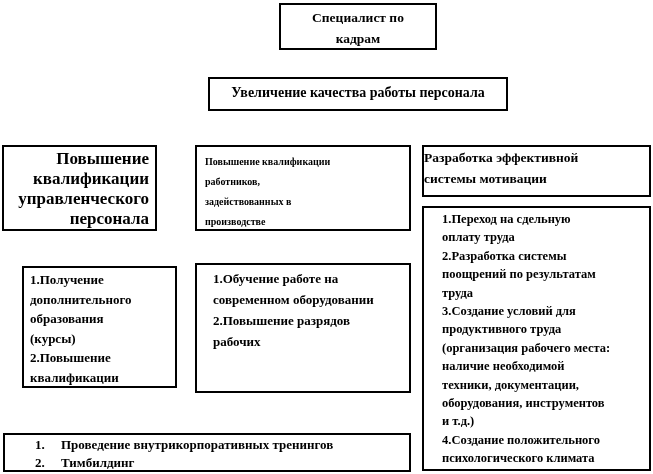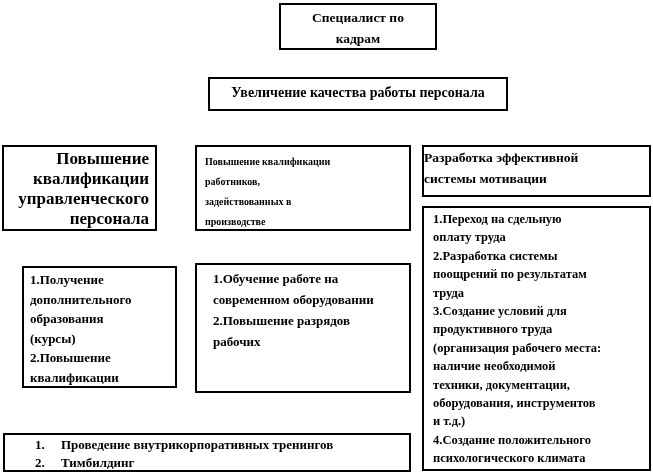--- a/index.html
+++ b/index.html
@@ -12,21 +12,21 @@
     position:absolute; background:#ffffff; border:2px solid #000;
     box-sizing:border-box; white-space:pre-line; overflow:hidden;
   }
   .bA { left:279px; top:3px;  width:158px; height:47px; text-align:center; font-size:13.5px; line-height:21px; padding-top:2px; }
   .bB { left:208px; top:77px; width:300px; height:34px; text-align:center; font-size:14px;  line-height:28px; }
   .bC { left:2px;   top:145px; width:155px; height:86px;  font-size:17px;  line-height:20px;  padding:2px 6px;text-align:right; }
   .bD { left:195px; top:145px; width:216px; height:86px;  font-size:10px;  line-height:20px;  padding:5px 8px; }
   .bE { left:422px; top:145px; width:229px; height:52px;  text-align:left; font-size:13.5px; line-height:21px; }
   .bF { left:2px;   top:266px; width:155px; height:122px; font-size:13px;  line-height:19.5px; padding:2px 6px;margin-left:20px; }
   .bG { left:195px; top:263px; width:216px; height:130px; font-size:13px;  line-height:21px;  padding:3px 16px; }
-  .bI { left:422px; top:206px; width:229px; height:265px; font-size:12.5px; line-height:18.4px; padding:2px 9px; }
+  .bI { left:422px; top:206px; width:229px; height:265px; font-size:12.5px; line-height:18.4px; padding:2px 18px; }
   .bH { left:3px;   top:433px; width:408px; height:39px;  font-size:13px;  line-height:18px;  padding:1px 0 0 30px; white-space:normal; }
   .bH .row { display:flex; }
   .bH .num { width:26px; flex:0 0 26px; }
 </style>
 </head>
 <body>
 
 <div class="canvas">
 
   <div class="box bA">Специалист по

